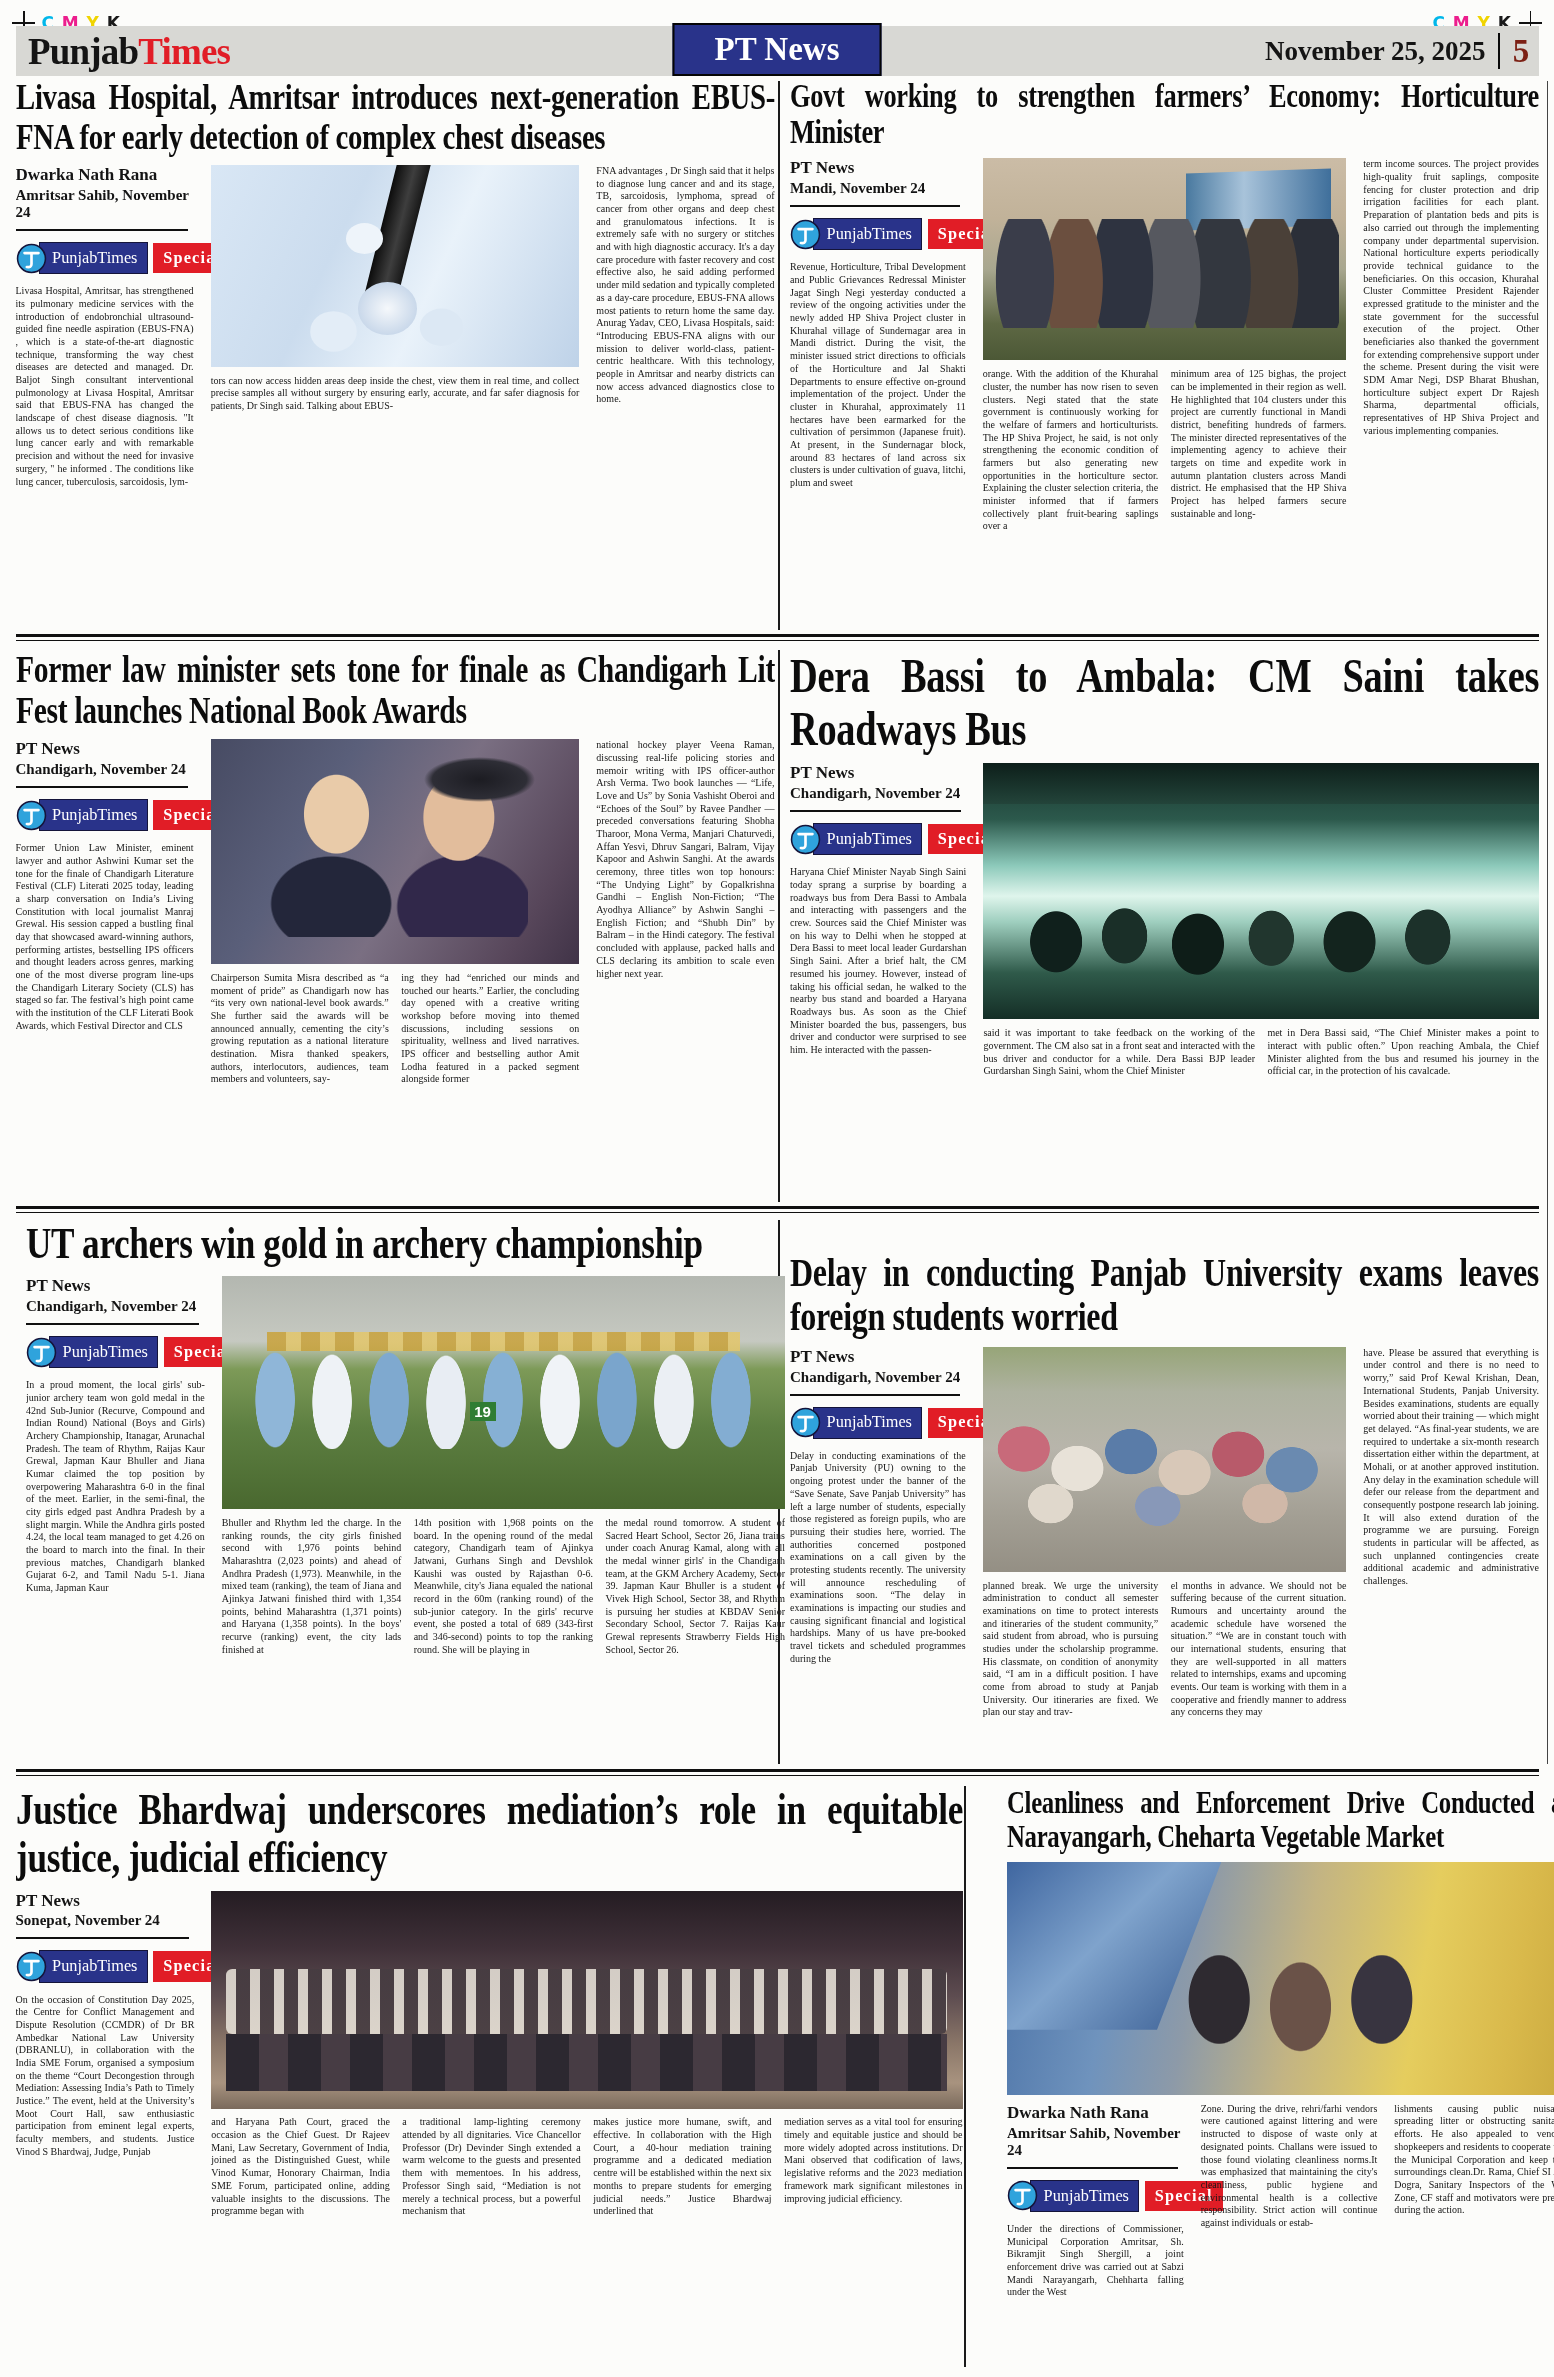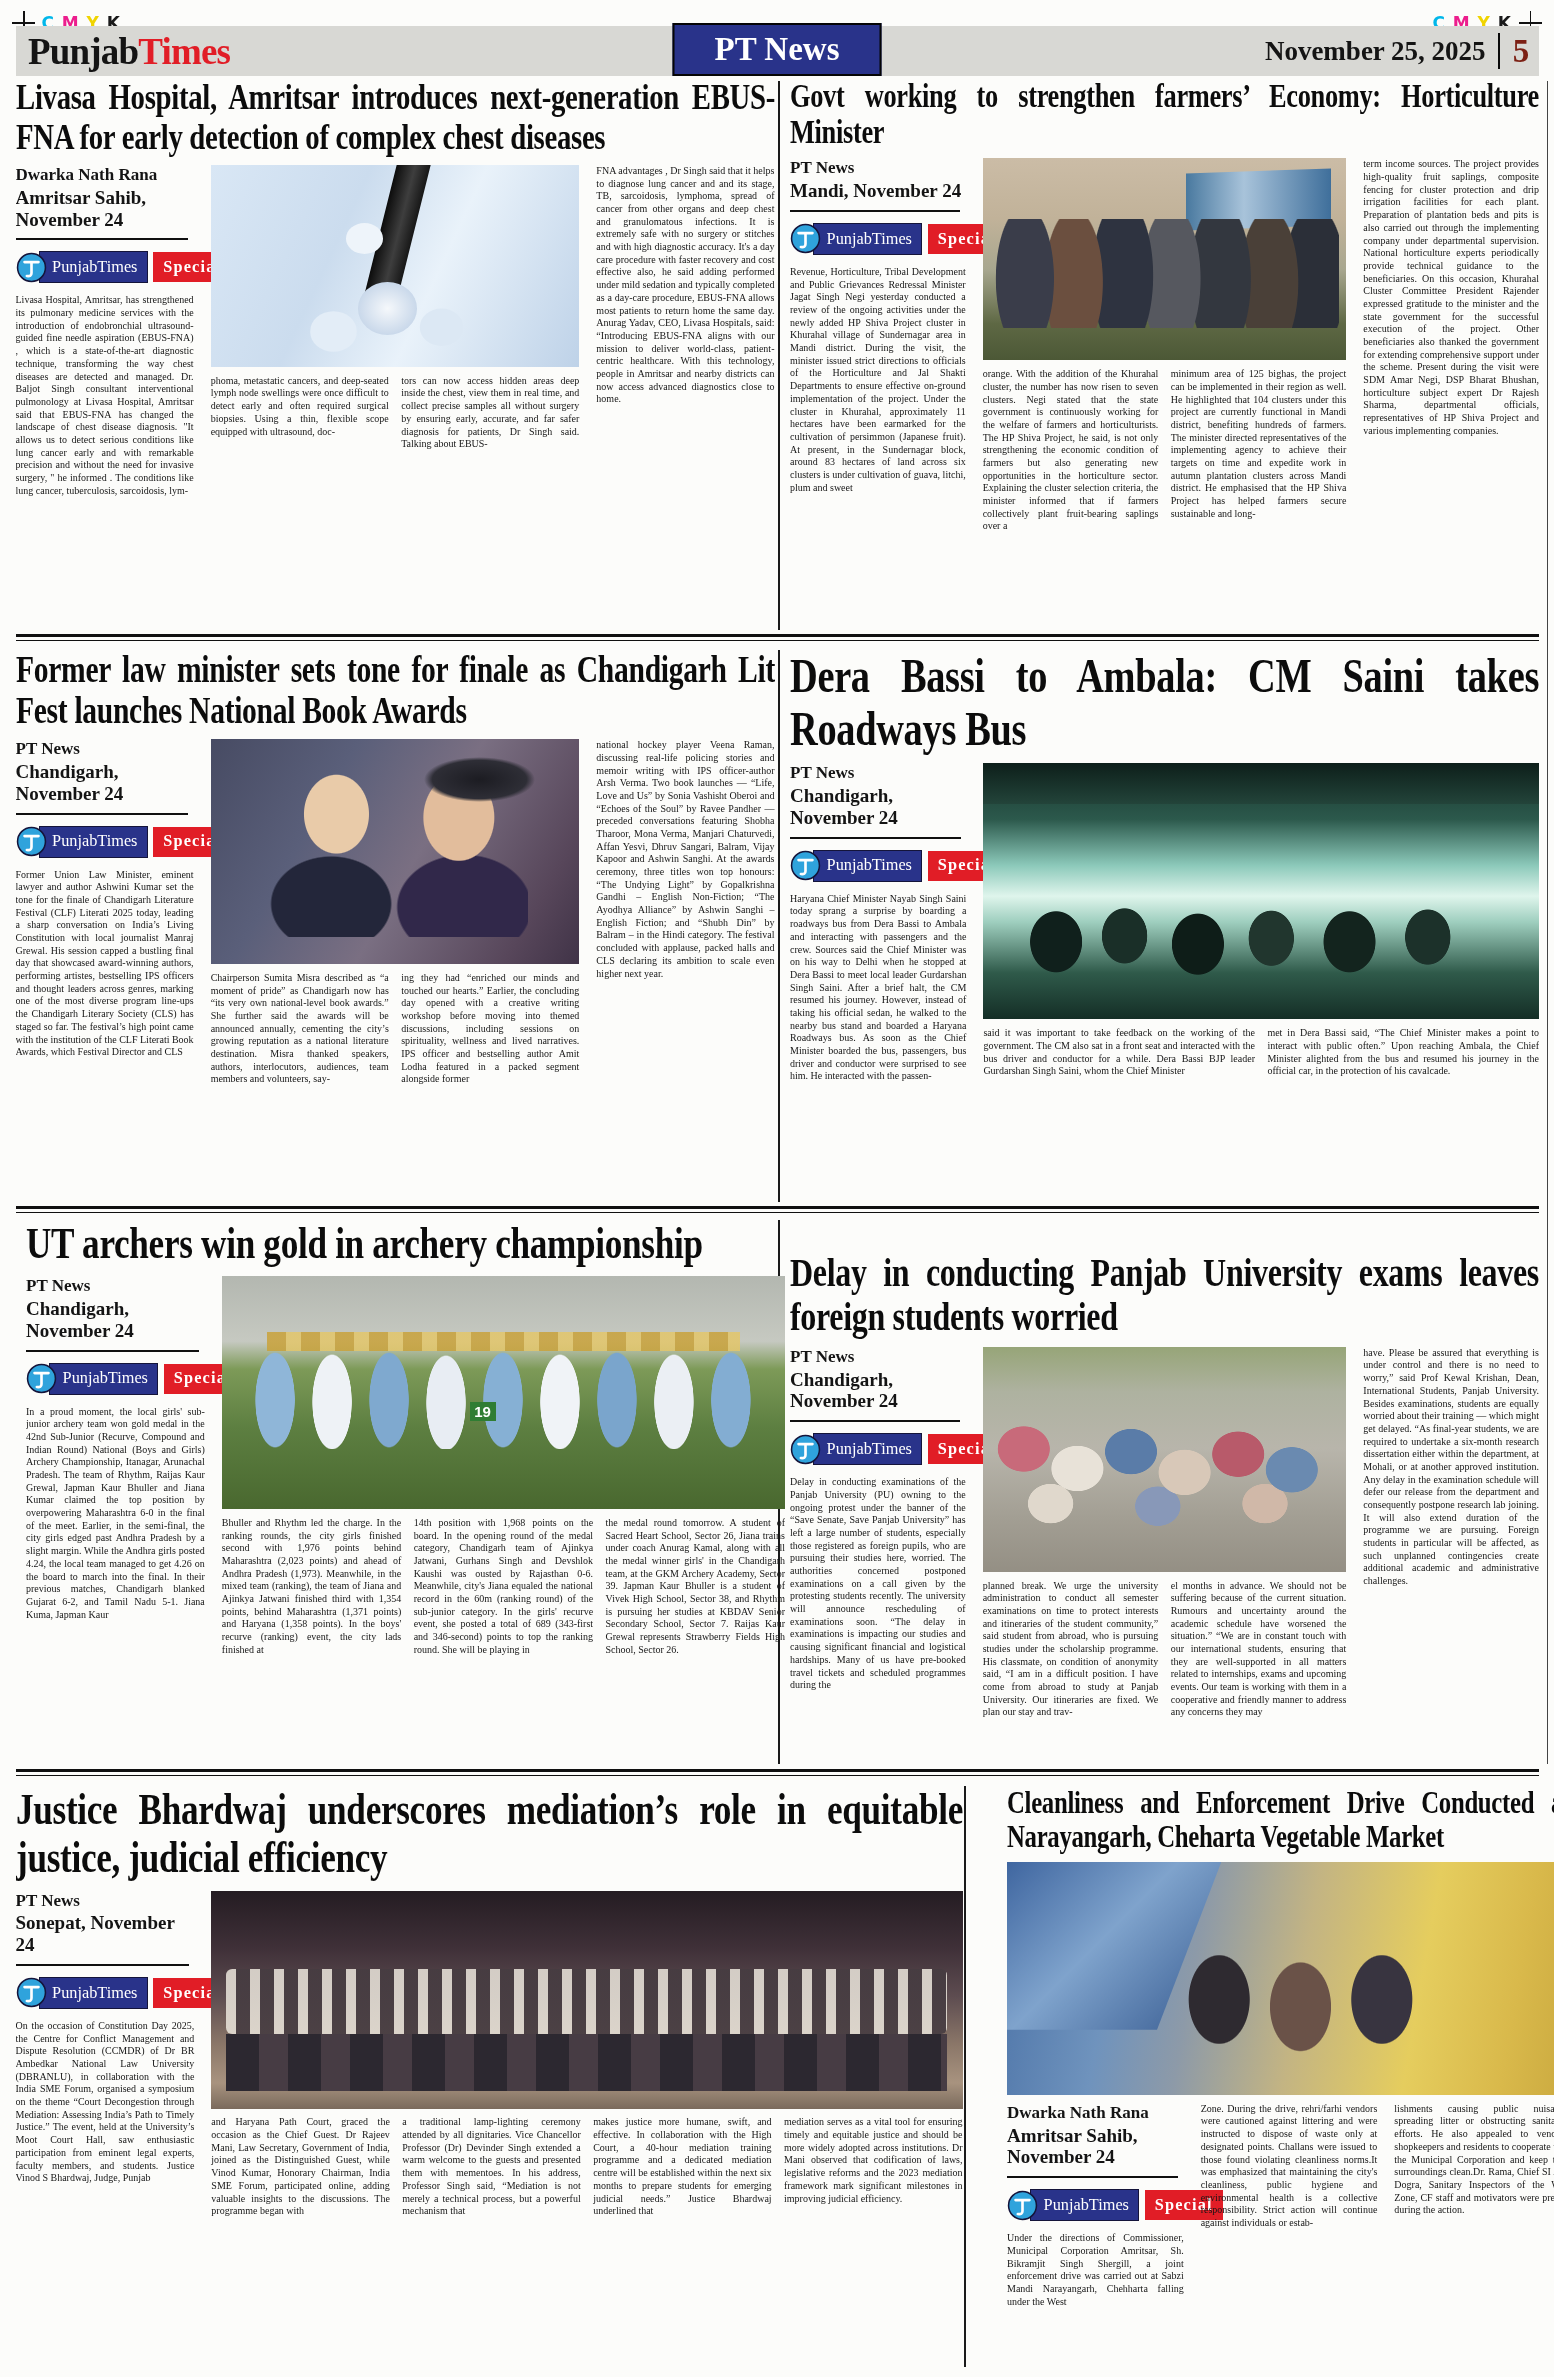--- a/index.html
+++ b/index.html
@@ -30,21 +30,21 @@
   .art-body{display:flex;gap:17px;}
   .col{flex:1 1 0;min-width:0;}
   .mid{flex:2.07 1 0;min-width:0;display:flex;flex-direction:column;}
   .wide3{flex:3.15 1 0;min-width:0;display:flex;flex-direction:column;}
   .wide4{flex:4.2 1 0;min-width:0;display:flex;flex-direction:column;}
   .sub-cols{display:flex;gap:12.4px;flex:1;min-height:0;}
   .sub-cols .col{flex:1 1 0;}
   .coltext{font-size:10px;line-height:1.27;text-align:justify;color:#161616;}
   
   .byline-name{font-weight:bold;font-size:17px;line-height:1.15;}
-  .byline-place{font-weight:bold;font-size:19px;line-height:1.15;margin-top:2.3px;}
+  .byline-place{font-weight:bold;font-size:15px;line-height:1.15;margin-top:2.3px;}
   .byline-rule{border-top:2.3px solid #101010;margin:7.8px 0 11px;width:97%;}
   .badge-row{display:flex;align-items:center;margin-bottom:11px;}
   .badge-logo{width:31px;height:31px;flex:0 0 31px;z-index:2;}
   .badge-logo svg{width:31px;height:31px;display:block;}
   .badge-brand{background:#29338a;color:#fff;font-size:16.3px;padding:4.7px 9.3px 5.4px 12.4px;margin-left:-7.8px;border:0.8px solid #14143a;}
   .badge-special{background:#e11d26;color:#fff;font-weight:bold;font-size:16.3px;padding:4.7px 10px 5.4px;margin-left:5.4px;letter-spacing:1.2px;}
   
   .photo{position:relative;width:100%;overflow:hidden;margin:0 0 7.8px 0;flex:0 0 auto;}
   .photo::before,.photo::after{content:"";position:absolute;}
   .ph1{height:202px;background:linear-gradient(115deg,#d9e7f5 0%,#cbdcee 35%,#e9f2fa 60%,#bed2e8 100%);}
@@ -136,21 +136,20 @@
               </svg>
             </span>
           <span class="badge-brand">PunjabTimes</span>
           <span class="badge-special">Special</span>
         </div>
         <div class="coltext">Livasa Hospital, Amritsar, has strengthened its pulmonary medicine services with the introduction of endobronchial ultrasound-guided fine needle aspiration (EBUS-FNA) , which is a state-of-the-art diagnostic technique, transforming the way chest diseases are detected and managed. Dr. Baljot Singh consultant interventional pulmonology at Livasa Hospital, Amritsar said that EBUS-FNA has changed the landscape of chest disease diagnosis. "It allows us to detect serious conditions like lung cancer early and with remarkable precision and without the need for invasive surgery, " he informed . The conditions like lung cancer, tuberculosis, sarcoidosis, lym-</div>
       </div>
       <div class="mid">
         <figure class="photo ph1"></figure>
         <div class="sub-cols">
-          <div class="col coltext">phoma, metastatic cancers, and deep-seated lymph node swellings were once difficult to detect early and often required surgical biopsies. Using a thin, flexible scope equipped with ultrasound, doc-</div>
           <div class="col coltext">tors can now access hidden areas deep inside the chest, view them in real time, and collect precise samples all without surgery by ensuring early, accurate, and far safer diagnosis for patients, Dr Singh said. Talking about EBUS-</div>
         </div>
       </div>
       <div class="col coltext">FNA advantages , Dr Singh said that it helps to diagnose lung cancer and and its stage, TB, sarcoidosis, lymphoma, spread of cancer from other organs and deep chest and granulomatous infections. It is extremely safe with no surgery or stitches and with high diagnostic accuracy. It's a day care procedure with faster recovery and cost effective also, he said adding performed under mild sedation and typically completed as a day-care procedure, EBUS-FNA allows most patients to return home the same day. Anurag Yadav, CEO, Livasa Hospitals, said: “Introducing EBUS-FNA aligns with our mission to deliver world-class, patient-centric healthcare. With this technology, people in Amritsar and nearby districts can now access advanced diagnostics close to home.</div>
     </div>
   </section>
 
   <section class="article" id="a2">
     <h2 class="headline h42">Govt working to strengthen farmers’ Economy: Horticulture Minister</h2>
     <div class="art-body">

